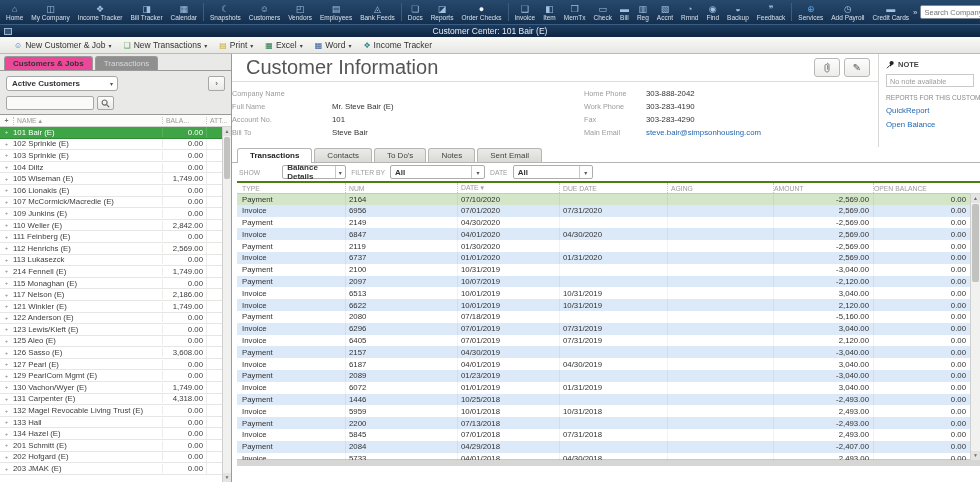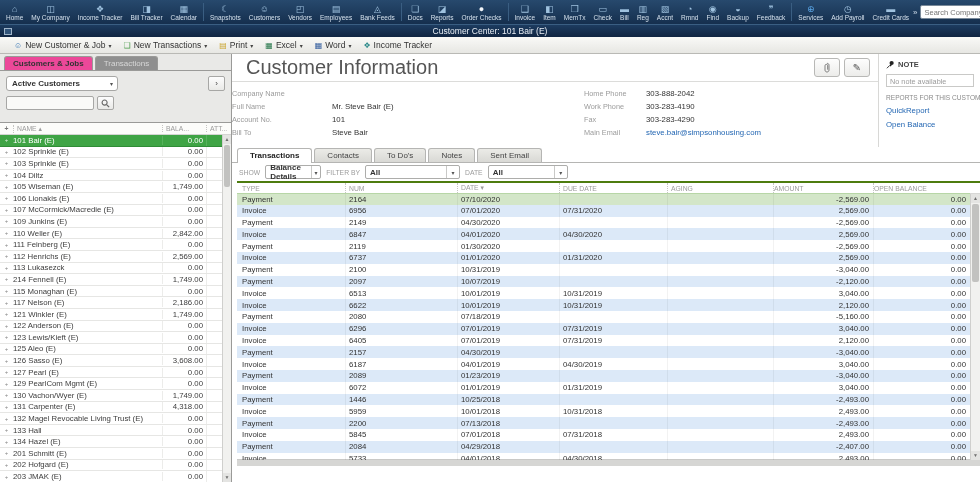--- a/index.html
+++ b/index.html
@@ -37,21 +37,21 @@
   
   .main { display:flex; height:428px; }
 
   
   .sidebar { width:232px; background:#e9e9e7; border-right:1px solid #9a9a98; display:flex; flex-direction:column; }
   .sb-tabs { height:16px; display:flex; align-items:flex-end; padding-left:4px; gap:2px; }
   .sb-tab { font-size:8px; padding:2px 8px 2px; border:1px solid #9a9a98; border-bottom:0;
     border-radius:3px 3px 0 0; cursor:pointer; white-space:nowrap; }
   .sb-tab.active { background:#ec4899; color:#333; font-weight:bold; position:relative; z-index:2; }
   .sb-tab.inactive { background:#8f8f8f; color:#d8d8d8; }
-  .sb-controls { background:#e9e9e7; border-top:1px solid #9a9a98; padding:5px 6px 12px; }
+  .sb-controls { background:#e9e9e7; border-top:1px solid #9a9a98; padding:5px 6px 4px; }
   .sb-row1 { display:flex; align-items:center; }
   .sb-dd { width:112px; height:15px; background:#fff; border:1px solid #a7a7a5; border-radius:3px;
     display:flex; align-items:center; font-size:8px; font-weight:bold; color:#333; padding-left:5px; cursor:pointer; }
   .sb-dd .dd-arrow { margin-left:auto; font-size:6px; color:#555; padding-right:4px; }
   .sb-expand-btn { margin-left:auto; width:17px; height:15px; background:linear-gradient(#fdfdfd,#e9e9e7);
     border:1px solid #a7a7a5; border-radius:2px; font-size:8px; color:#444; display:flex;
     align-items:center; justify-content:center; cursor:pointer; }
   .sb-row2 { display:flex; align-items:center; margin-top:5px; }
   .sb-search { width:88px; height:14px; background:#fafaf8; border:1px solid #a7a7a5; border-radius:2px;
     font-size:8px; padding:0 3px; color:#333; outline:none; font-family:inherit; }
@@ -114,21 +114,21 @@
   .tx-tab.active { background:#fff; font-weight:bold; color:#222; position:relative; margin-bottom:-1px;
     padding-bottom:3px; z-index:2; }
 
   
   .filterbar { height:18px; display:flex; align-items:center; padding-left:7px; gap:5px; background:#fff; }
   .flt-label { font-size:6.8px; color:#9b9b9b; }
   .flt-dd { height:14px; background:#fff; border:1px solid #adadab; border-radius:2px; display:flex;
     align-items:center; font-size:8px; font-weight:bold; color:#333; padding-left:4px; cursor:pointer; }
   .flt-dd .dd-arrow { margin-left:auto; border-left:1px solid #c9c9c7; height:100%; width:13px;
     display:flex; align-items:center; justify-content:center; font-size:6px; color:#555; }
-  .flt-dd.w1 { width:56px; } .flt-dd.w2 { width:95px; } .flt-dd.w3 { width:80px; }
+  .flt-dd.w1 { width:64px;margin-left:17px; } .flt-dd.w2 { width:95px; } .flt-dd.w3 { width:80px; }
 
   
   .tx-table { flex:1; position:relative; margin:0 0 16px 5px; border-top:2px solid #4d7c0f; overflow:hidden; }
   .tx-head { height:11px; display:flex; align-items:center; font-size:6.8px; color:#9b9b9b;
     border-bottom:1px solid #d8d8d6; background:#fff; padding-right:10px; }
   .tx-rows { position:absolute; top:11px; left:0; right:10px; bottom:6px; border-bottom:1px solid #c9c9c7; }
   .tx-row { height:11.8px; display:flex; align-items:center; font-size:7.8px; color:#333; cursor:pointer; }
   .tx-row.alt { background:#dce9f8; }
   .tx-row.selected { background:#d3e6c8; border-top:1px solid #b7d6a6; margin-top:-1px; }
   .col-type { width:108px; padding-left:5px; }

